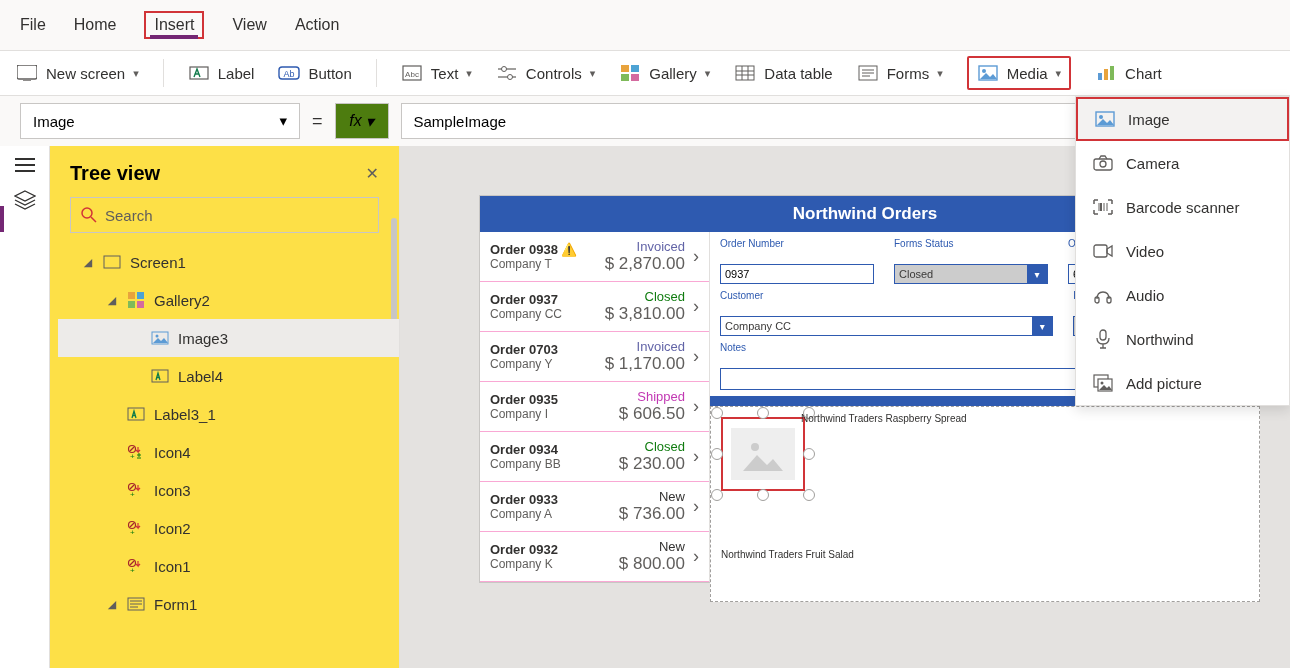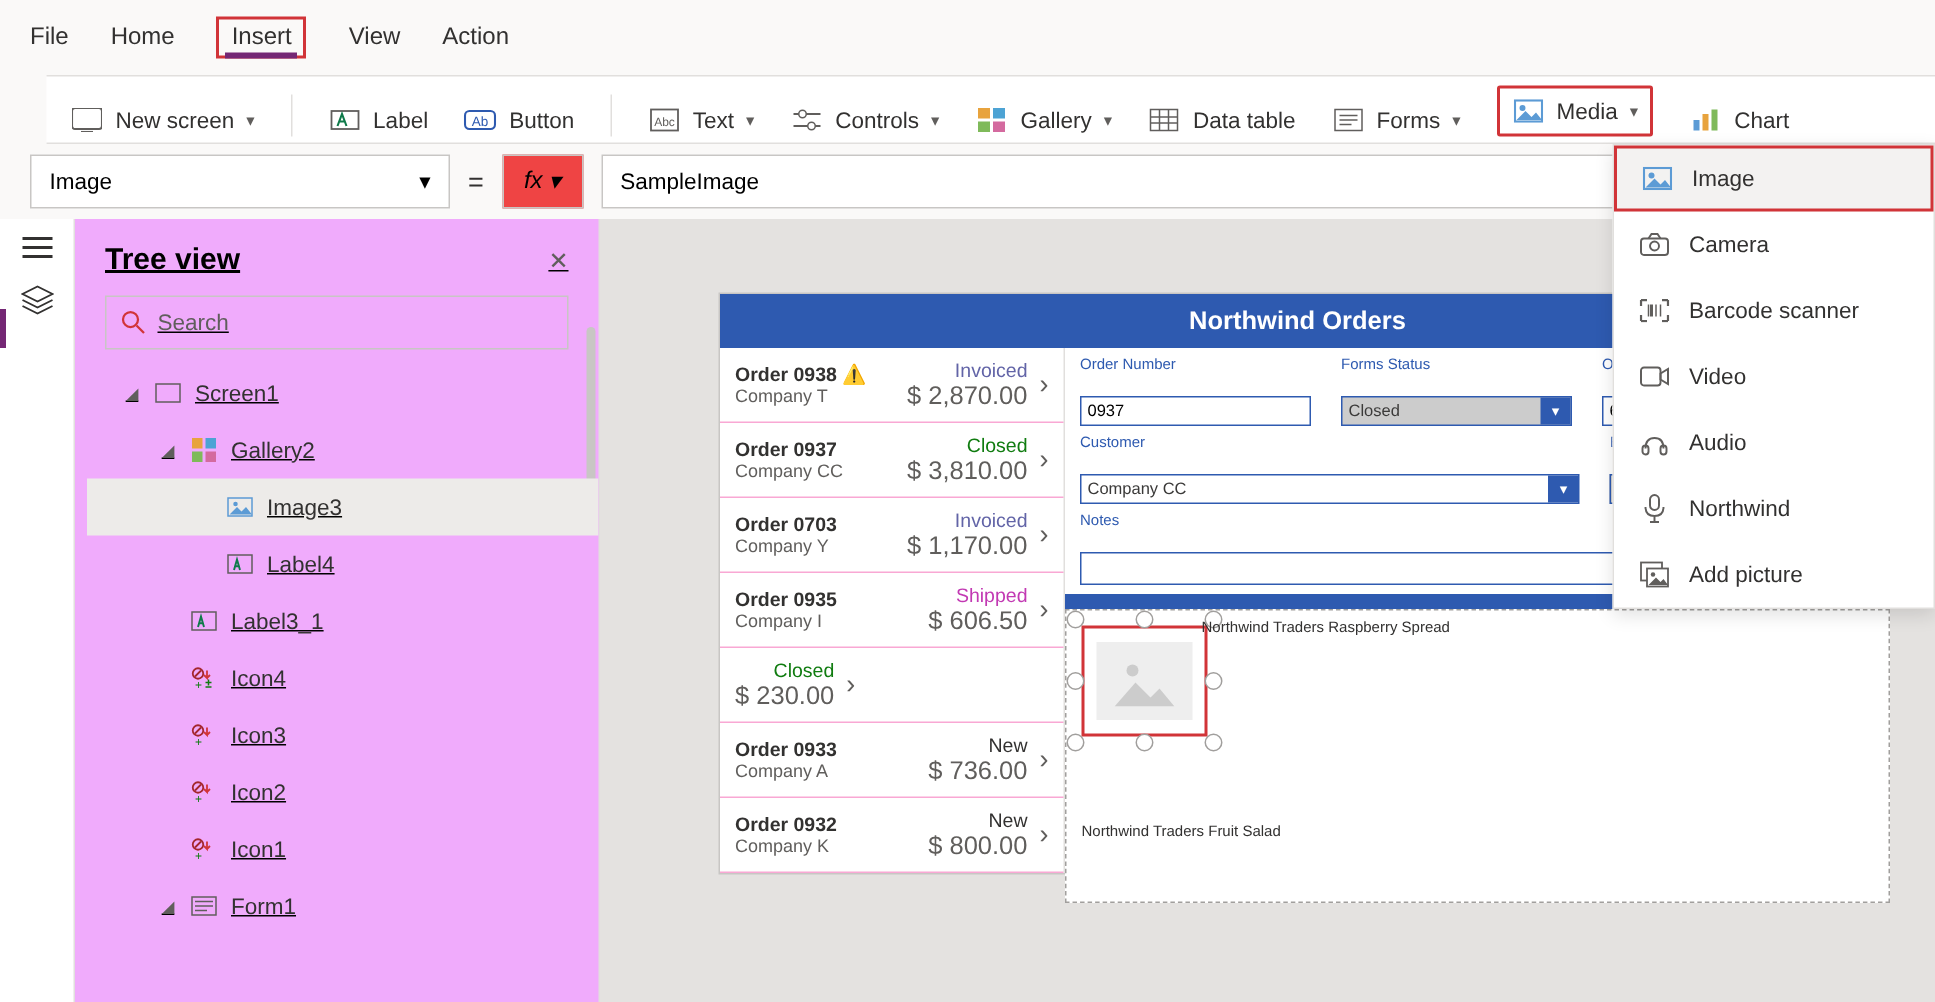--- a/index.html
+++ b/index.html
@@ -5,46 +5,46 @@
   * { box-sizing: border-box; margin: 0; padding: 0; font-family: "Segoe UI", Tahoma, sans-serif; }
   body { width: 1290px; height: 668px; background: #faf9f8; overflow: hidden; position: relative; }
   
   
   .menubar { height: 50px; display: flex; align-items: center; padding: 0 20px; gap: 28px; }
   .menubar .menu-item { font-size: 16px; color: #323130; cursor: pointer; padding: 4px 0; }
   .menubar .menu-item.active { border: 2px solid #d13438; padding: 3px 8px; position: relative; }
   .menubar .menu-item.active::after { content: ""; position: absolute; left: 4px; right: 4px; bottom: -2px; height: 4px; background: #742774; }
   
   
-  .ribbon { height: 46px; border-top: 1px solid #e1dfdd; border-bottom: 1px solid #e1dfdd; background: #fff; display: flex; align-items: flex-end; padding: 4px 16px; gap: 24px; margin-left: 31px; }
+  .ribbon { height: 46px; border-top: 1px solid #e1dfdd; border-bottom: 1px solid #e1dfdd; background: #fff; display: flex; align-items: center; padding: 4px 16px; gap: 24px; }
   .rib-group { display: flex; align-items: center; gap: 8px; font-size: 15px; color: #323130; cursor: pointer; }
   .rib-divider { width: 1px; height: 28px; background: #e1dfdd; }
   .rib-group .chev { font-size: 11px; color: #605e5c; }
   .rib-group.highlight { border: 2px solid #d13438; padding: 4px 8px; border-radius: 2px; }
   .icon-box { width: 22px; height: 22px; display: inline-flex; align-items: center; justify-content: center; }
   
   
   .formula-row { height: 50px; display: flex; align-items: center; padding: 0 20px; gap: 12px; }
   .prop-select { width: 280px; height: 36px; border: 1px solid #c8c6c4; background: #fff; display: flex; align-items: center; justify-content: space-between; padding: 0 12px; font-size: 15px; }
   .eq { font-size: 18px; color: #323130; }
-  .fx-box { width: 54px; height: 36px; border: 1px solid #c8c6c4; background: #ef4444; display: flex; align-items: center; justify-content: center; gap: 4px; font-style: italic; font-size: 16px; }
+  .fx-box { width: 54px; height: 36px; border: 1px solid #c8c6c4; background: #4d7c0f; display: flex; align-items: center; justify-content: center; gap: 4px; font-style: italic; font-size: 16px; }
   .formula-input { flex: 1; height: 36px; border: 1px solid #c8c6c4; background: #fff; padding: 0 12px; font-family: Consolas, monospace; font-size: 15px; display: flex; align-items: center; }
   
   
   .main { position: absolute; top: 146px; left: 0; right: 0; bottom: 0; display: flex; background: #e4e2e0; }
   
   
   .leftrail { width: 50px; background: #fff; border-right: 1px solid #e1dfdd; display: flex; flex-direction: column; align-items: center; padding-top: 12px; gap: 18px; }
   .hamburger { width: 20px; height: 14px; display: flex; flex-direction: column; justify-content: space-between; }
   .hamburger div { height: 2px; background: #323130; }
   .layers-icon { width: 22px; font-size: 18px; text-align: center; }
   .purple-indicator { position: absolute; left: 0; top: 60px; width: 4px; height: 26px; background: #742774; }
   
   
-  .treepanel { width: 350px; background: #f0abfc; border-right: 1px solid #e1dfdd; display: flex; flex-direction: column; position: relative; text-decoration: underline; }
+  .treepanel { width: 350px; background: #fde047; border-right: 1px solid #e1dfdd; display: flex; flex-direction: column; position: relative; }
   .tree-header { display: flex; align-items: center; justify-content: space-between; padding: 16px 20px 12px 20px; }
   .tree-header h2 { font-size: 20px; font-weight: 600; }
   .tree-close { font-size: 16px; color: #605e5c; cursor: pointer; }
   .tree-search { margin: 0 20px 10px 20px; height: 36px; border: 1px solid #c8c6c4; display: flex; align-items: center; padding: 0 10px; gap: 8px; font-size: 15px; color: #605e5c; }
   .tree-body { flex: 1; overflow-y: auto; padding-left: 8px; position: relative; }
   .tree-body::-webkit-scrollbar { width: 8px; }
   .tree-body::-webkit-scrollbar-thumb { background: #c8c6c4; }
   .tree-node { display: flex; align-items: center; gap: 8px; height: 38px; font-size: 15px; color: #323130; cursor: pointer; }
   .tree-node .tw { width: 12px; text-align: center; color: #605e5c; font-size: 11px; }
   .tree-node.selected { background: #edebe9; }
@@ -436,20 +436,24 @@
                 <div class="title">Order 0935</div>
                 <div class="sub">Company I</div>
               </div>
               <div style="text-align:right">
                 <div class="status shipped">Shipped</div>
                 <div class="amount">$ 606.50</div>
               </div>
               <div class="arr">›</div>
             </div>
             <div class="grow">
+              <div class="gtxt">
+                <div class="title">Order 0934</div>
+                <div class="sub">Company BB</div>
+              </div>
               <div style="text-align:right">
                 <div class="status closed">Closed</div>
                 <div class="amount">$ 230.00</div>
               </div>
               <div class="arr">›</div>
             </div>
             <div class="grow">
               <div class="gtxt">
                 <div class="title">Order 0933</div>
                 <div class="sub">Company A</div>

